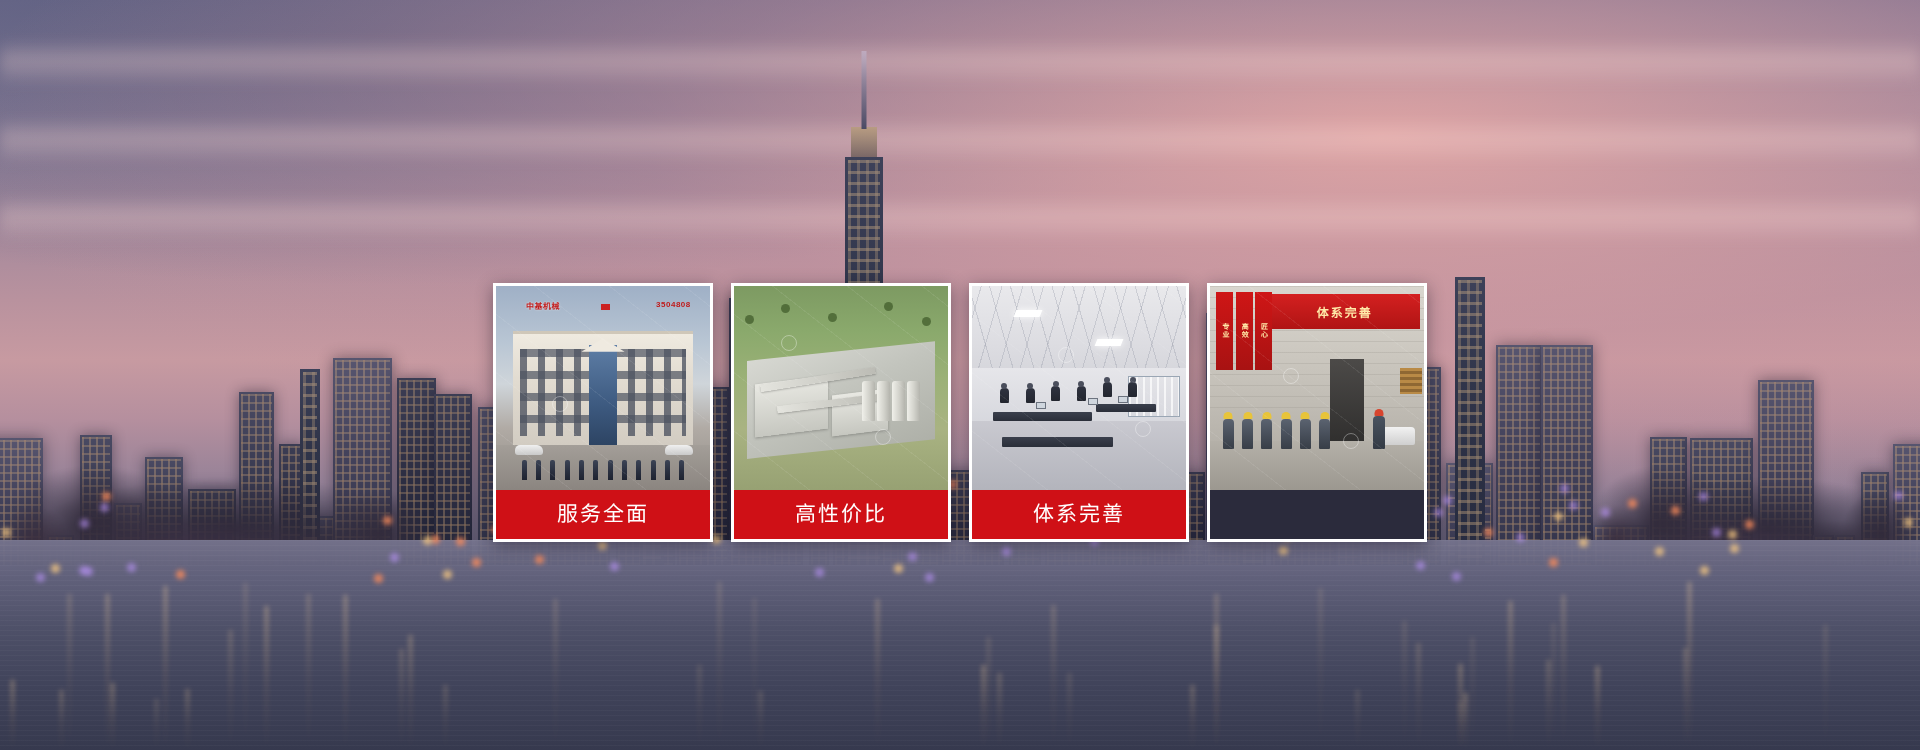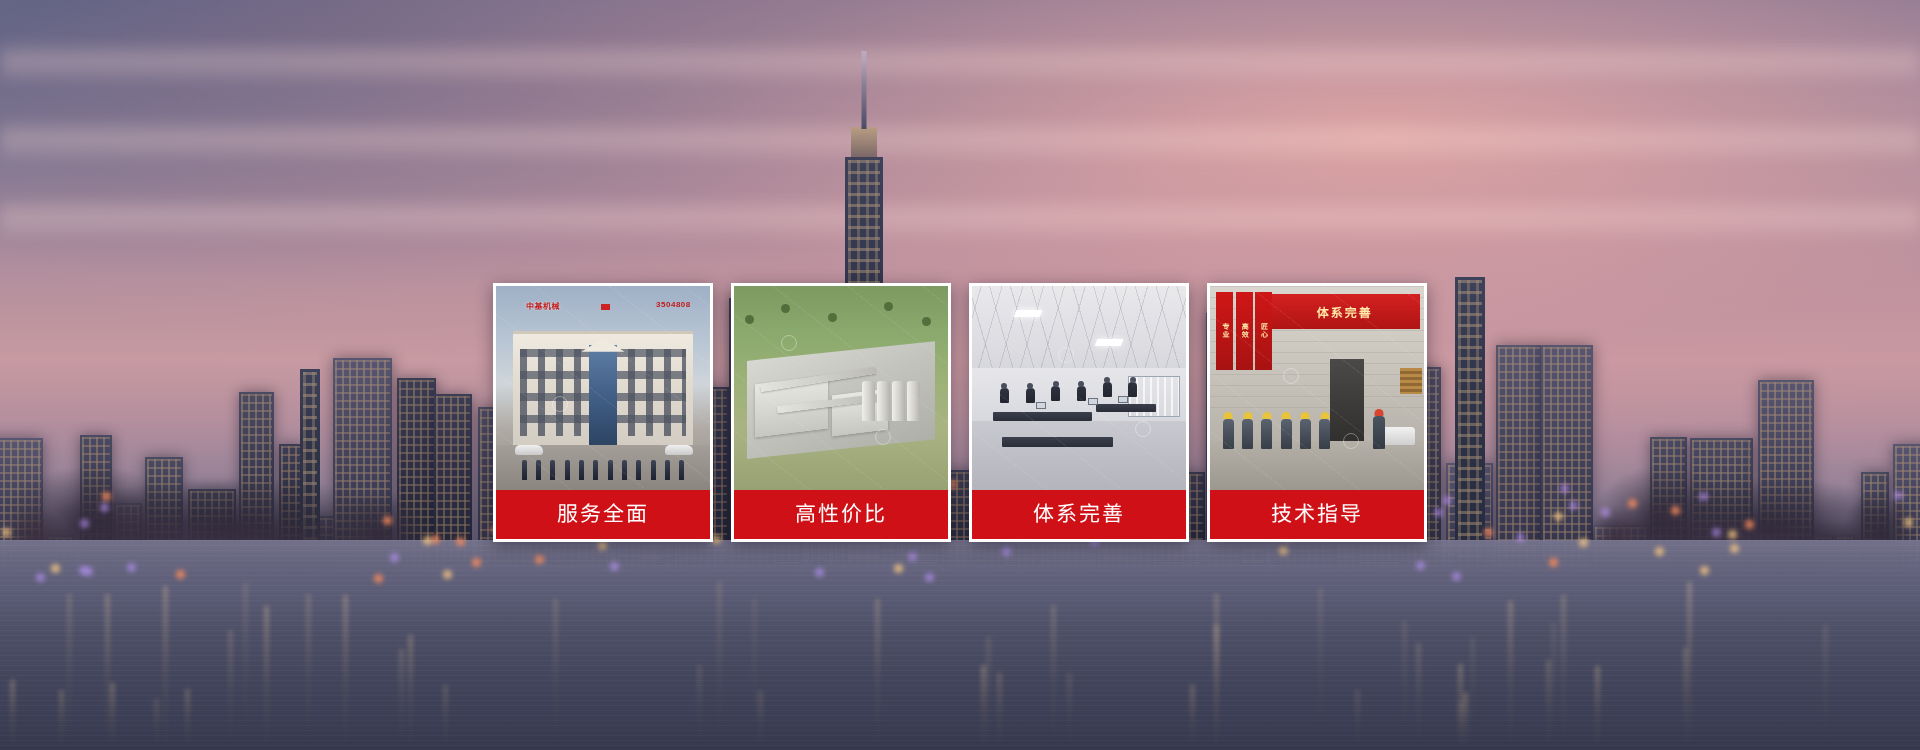--- a/index.html
+++ b/index.html
@@ -687,17 +687,16 @@
         <div class="worker" style="left:51%;">
             <span class="helmet"></span>
           </div>
         <div class="worker lead red" style="left:76%;">
             <span class="helmet"></span>
           </div>
         <div class="wm"></div>
         <div class="wm-dot" style="left:34%; top:40%;"></div>
         <div class="wm-dot" style="left:62%; top:72%;"></div>
       </div>
-      <div class="card-caption">技术指导</div>
     </div>
 
   </div>
 </div>
 
 </body></html>

